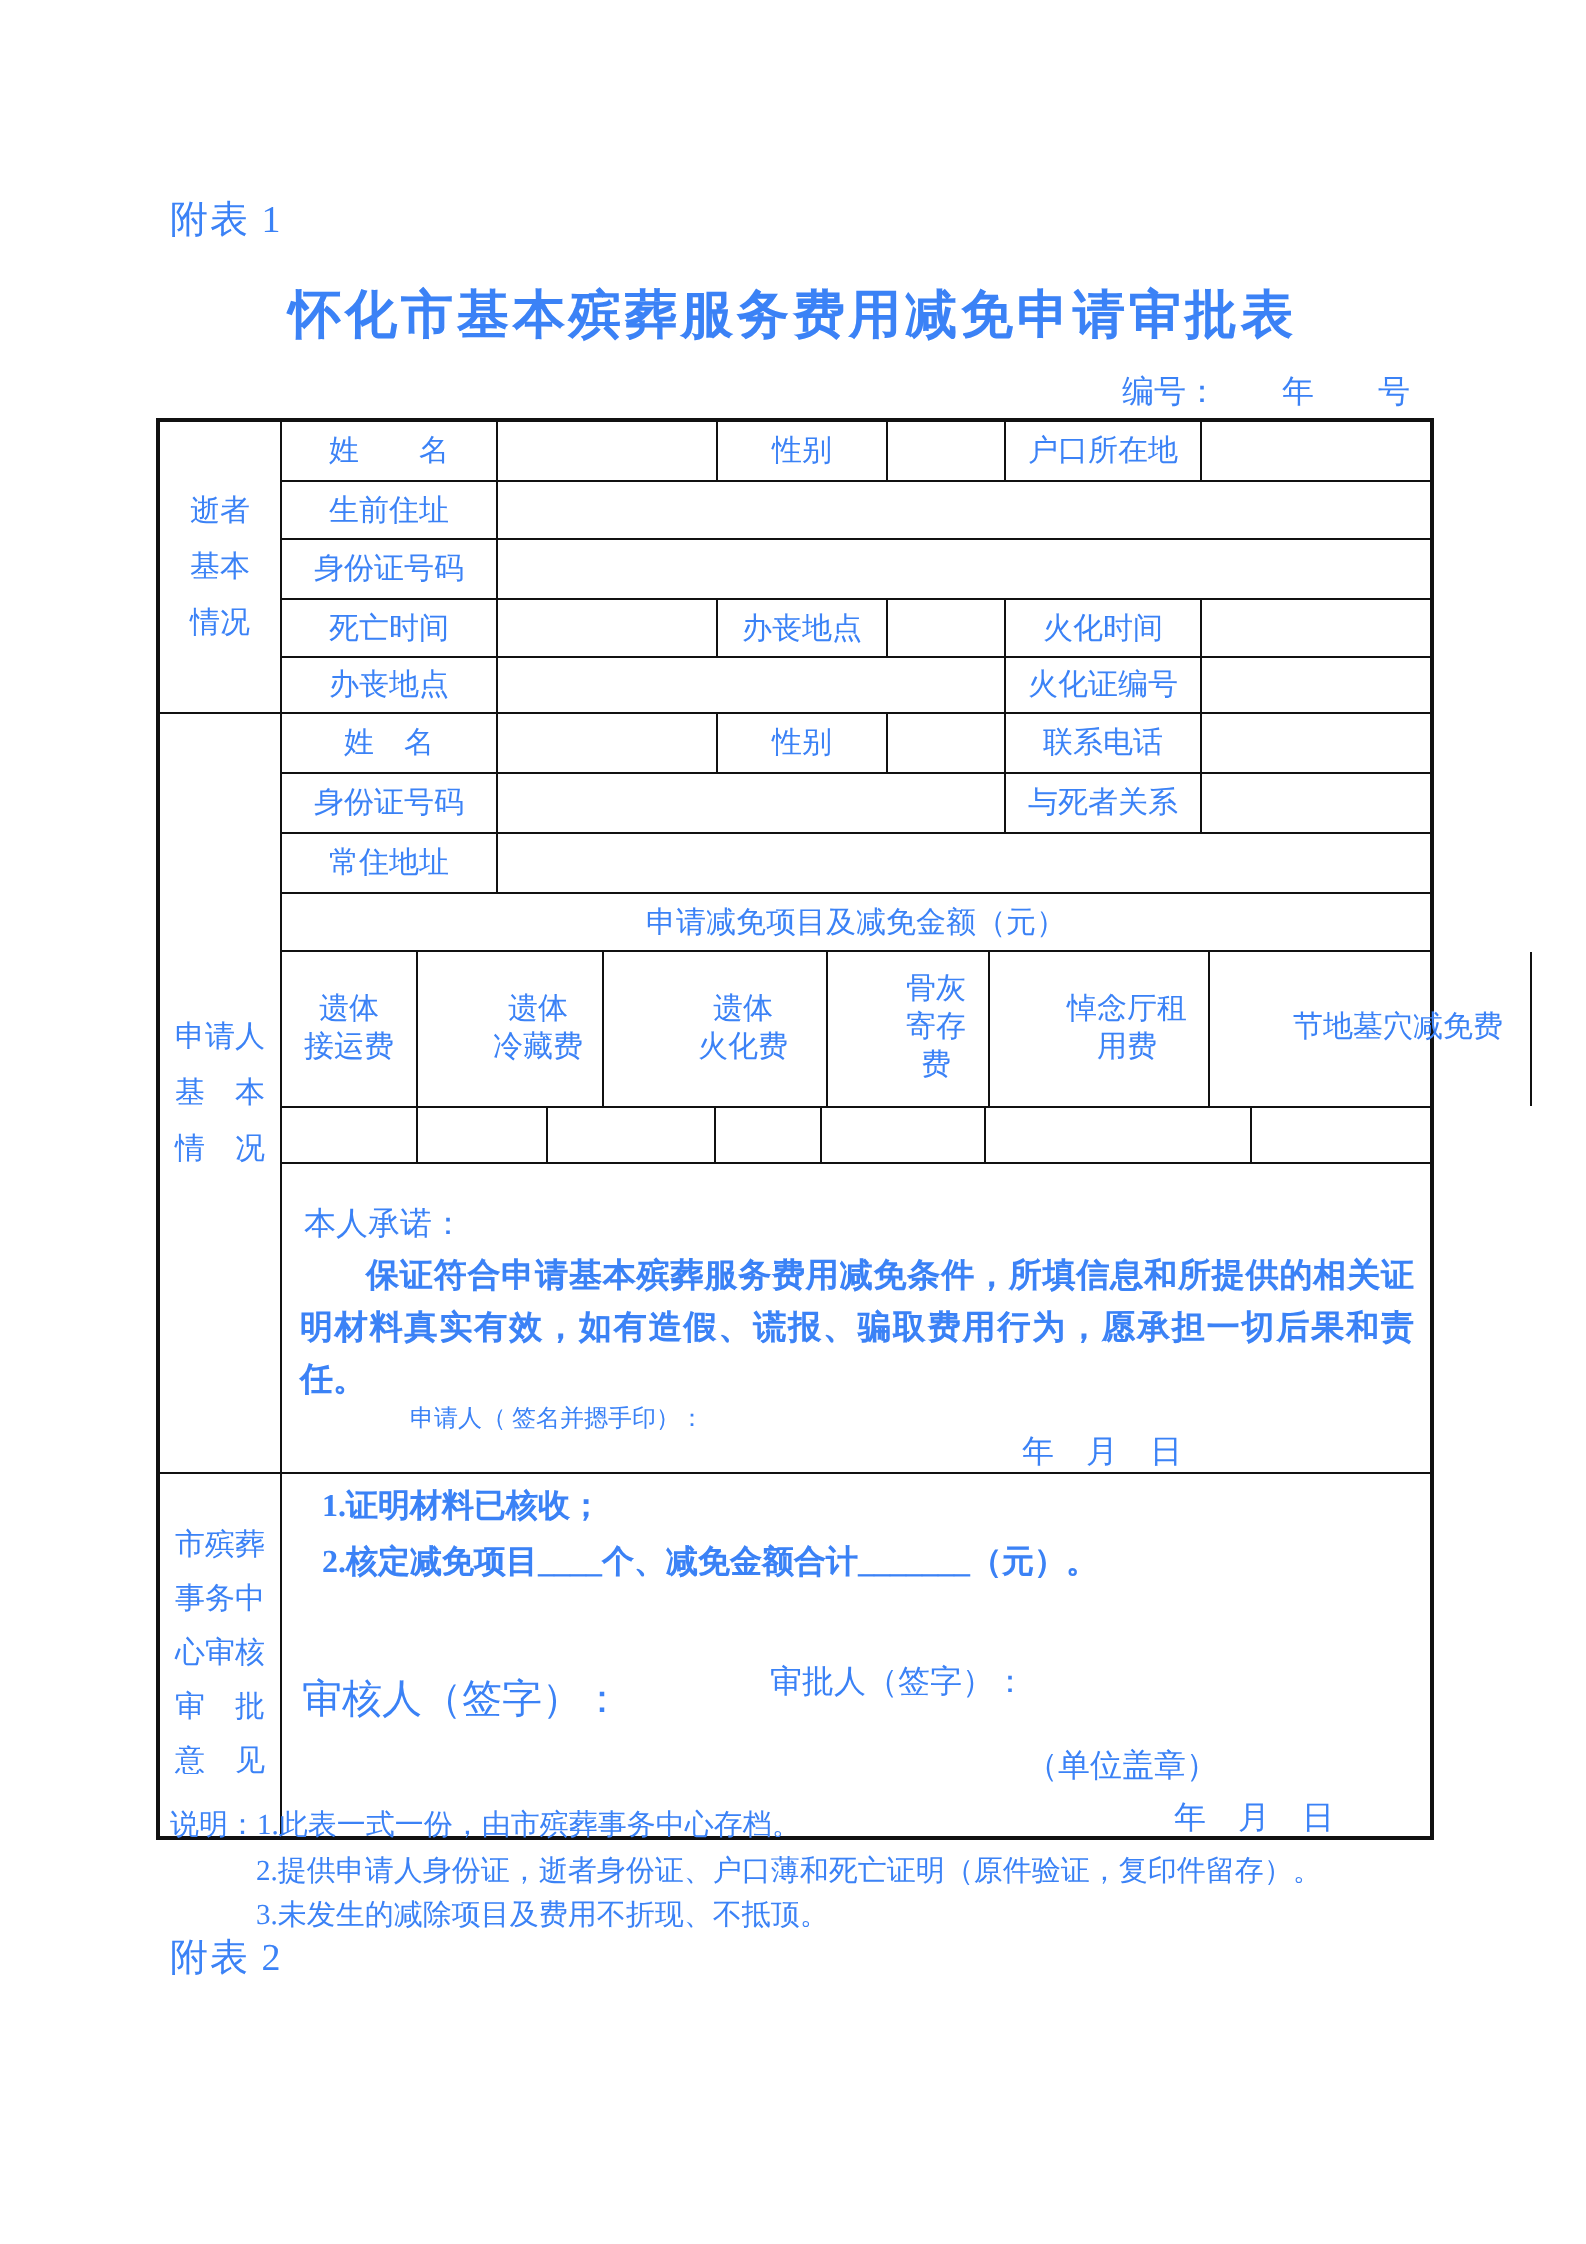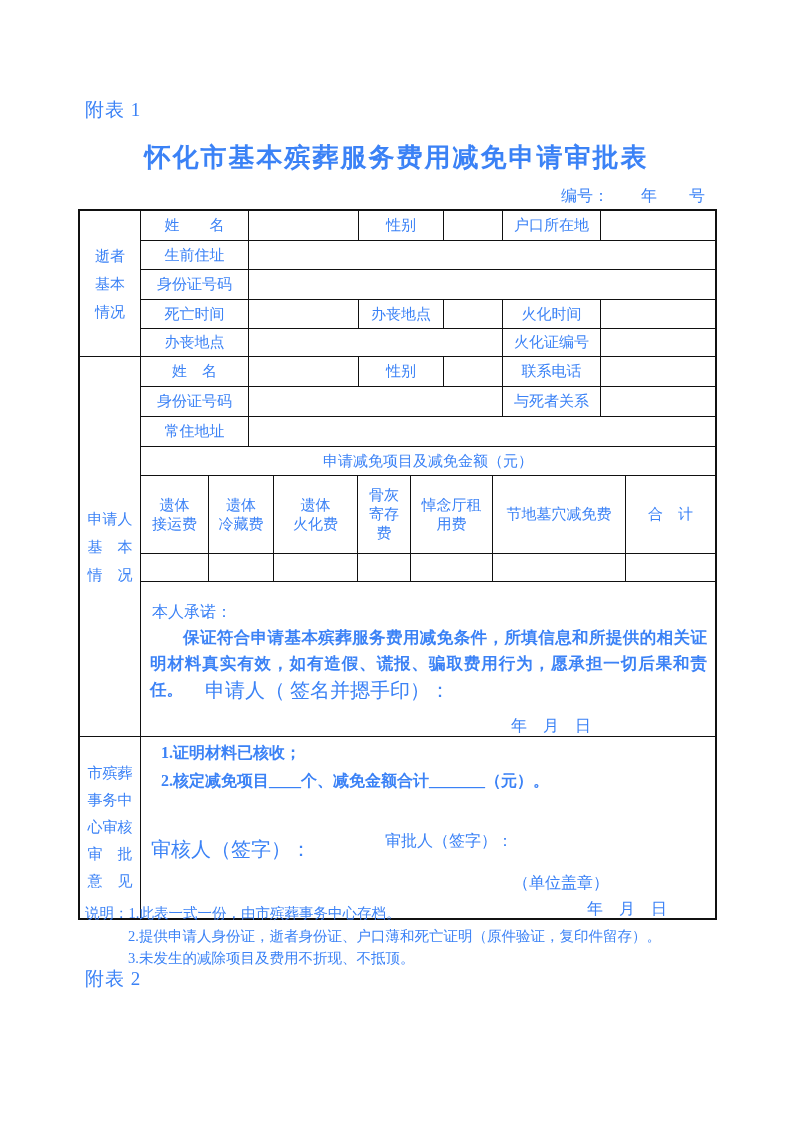--- a/index.html
+++ b/index.html
@@ -51,21 +51,21 @@
   .row:last-child{border-bottom:none;}
   .cell{
     border-right:1px solid #111;
     display:flex;align-items:center;justify-content:center;
     box-sizing:border-box;
     text-align:center;
     overflow:hidden;
   }
   .cell.last{border-right:none;flex:1;}
   .h29{height:29px;} .h28{height:28px;} .h27{height:27px;}
-  .h77{height:77px;} 
+  .h77{height:77px;gap:28px;} 
   .w108{width:108px;flex:0 0 108px;}
   .w110{width:110px;flex:0 0 110px;}
   .w85{width:85px;flex:0 0 85px;}
   .w59{width:59px;flex:0 0 59px;}
   .w98{width:98px;flex:0 0 98px;}
   .w254{width:254px;flex:0 0 254px;}
   
   .fw68{width:68px;flex:0 0 68px;}
   .fw65{width:65px;flex:0 0 65px;}
   .fw84{width:84px;flex:0 0 84px;}
@@ -78,21 +78,21 @@
     position:relative;height:139px;
     border-right:none;
     margin-top:15px;
   }
   .commit-intro{position:absolute;top:5px;left:11px;font-size:16px;}
   .commit-body{
     position:absolute;top:28px;left:9px;right:8px;
     font-weight:700;font-size:16.5px;line-height:26px;
     text-indent:2em;text-align:justify;
   }
-  .commit-sign{position:absolute;top:80px;left:64px;font-size:20px;}
+  .commit-sign{position:absolute;top:104px;left:64px;font-size:12px;}
   .commit-date{position:absolute;top:119px;left:370px;font-size:16px;white-space:pre;}
   
   .review-cell{position:relative;height:181px;}
   .review-item1{position:absolute;top:6px;left:20px;font-weight:700;font-size:16px;}
   .review-item2{position:absolute;top:34px;left:20px;font-weight:700;font-size:16px;}
   .review-sign1{position:absolute;top:99px;left:10px;font-size:20px;}
   .review-sign2{position:absolute;top:94px;left:244px;font-size:16px;}
   .review-seal{position:absolute;top:136px;left:372px;font-size:16px;}
   .review-date{position:absolute;top:162px;left:446px;font-size:16px;white-space:pre;}
   

